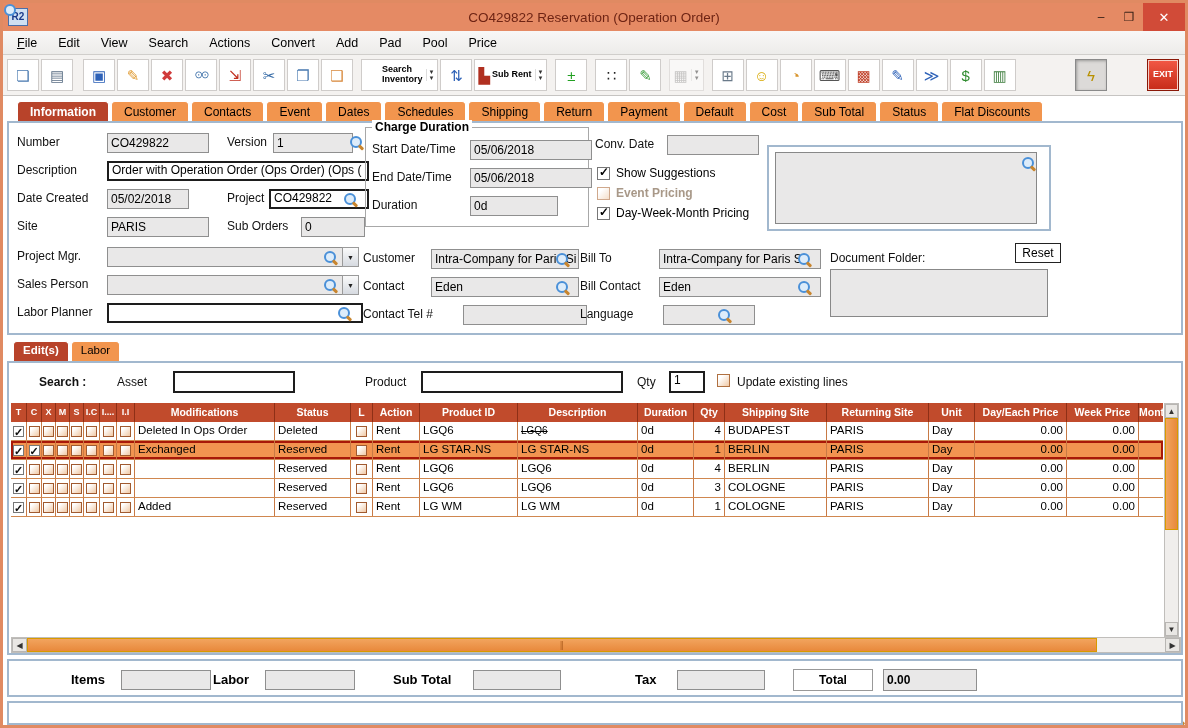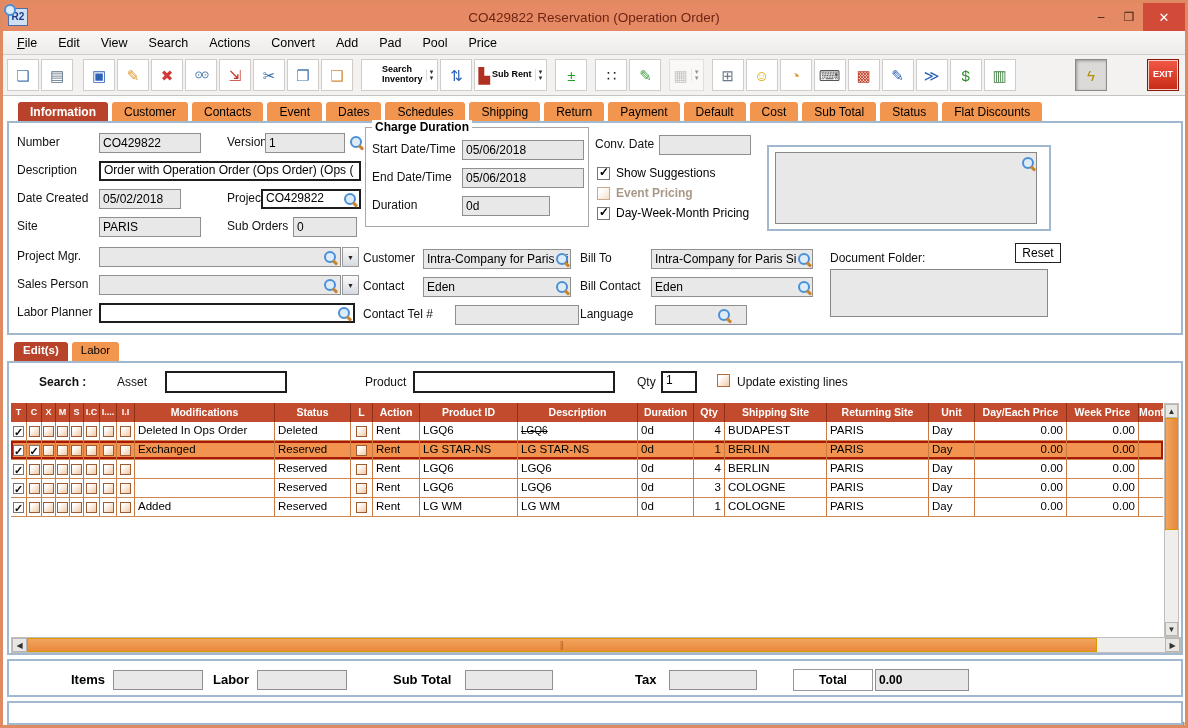--- a/index.html
+++ b/index.html
@@ -56,21 +56,21 @@
   .tabstrip { display: flex; gap: 2px; padding: 2px 0 0 10px; background: #fff; height: 22px; }
   .tab { background: #f2954e; color: #000; font-size: 12px; padding: 3px 12px 0 12px; height: 20px;
          border: 1px solid #fff; border-bottom: none; border-radius: 4px 4px 0 0; white-space: nowrap; }
   .tab.active { background: #b8432a; color: #fff; font-weight: bold; }
   .tab.mini { font-size: 11.5px; padding: 2px 9px 0 9px; }
 
   
   .panel { position: absolute; left: 4px; width: 1176px; border: 2px solid #a2b8ce; background: #fff; }
   .lbl { position: absolute; font-size: 12px; color: #111; white-space: nowrap; }
   .fld { position: absolute; height: 20px; background: #e9e8e8; border: 1px solid #8f8f8f; font-size: 12px;
-         line-height: 18px; padding: 0 3px; overflow: hidden; white-space: nowrap; }
+         line-height: 18px; padding: 0 3px; overflow: hidden; white-space: nowrap; margin-left: 8px; }
   .fld.edit { background: #fff; border: 2px solid #1d1d1d; line-height: 15px; }
   .fset { position: absolute; border: 1px solid #a8a8a8; }
   .fset .legend { position: absolute; top: -8px; left: 6px; background: #fff; padding: 0 3px;
                   font-size: 12px; font-weight: bold; }
   .cbx { position: absolute; width: 13px; height: 13px; border: 1px solid #b07040;
          background: linear-gradient(135deg,#fff 25%,#f0c9a6); }
   .cbx.checked { background: #fff; border-color: #777; }
   .cbx.checked::after { content: "✓"; position: absolute; left: 1px; top: -3px; font-size: 12px; font-weight: bold; }
   .cbx.disabled { opacity: .6; }
   .cbl { position: absolute; font-size: 12px; }

